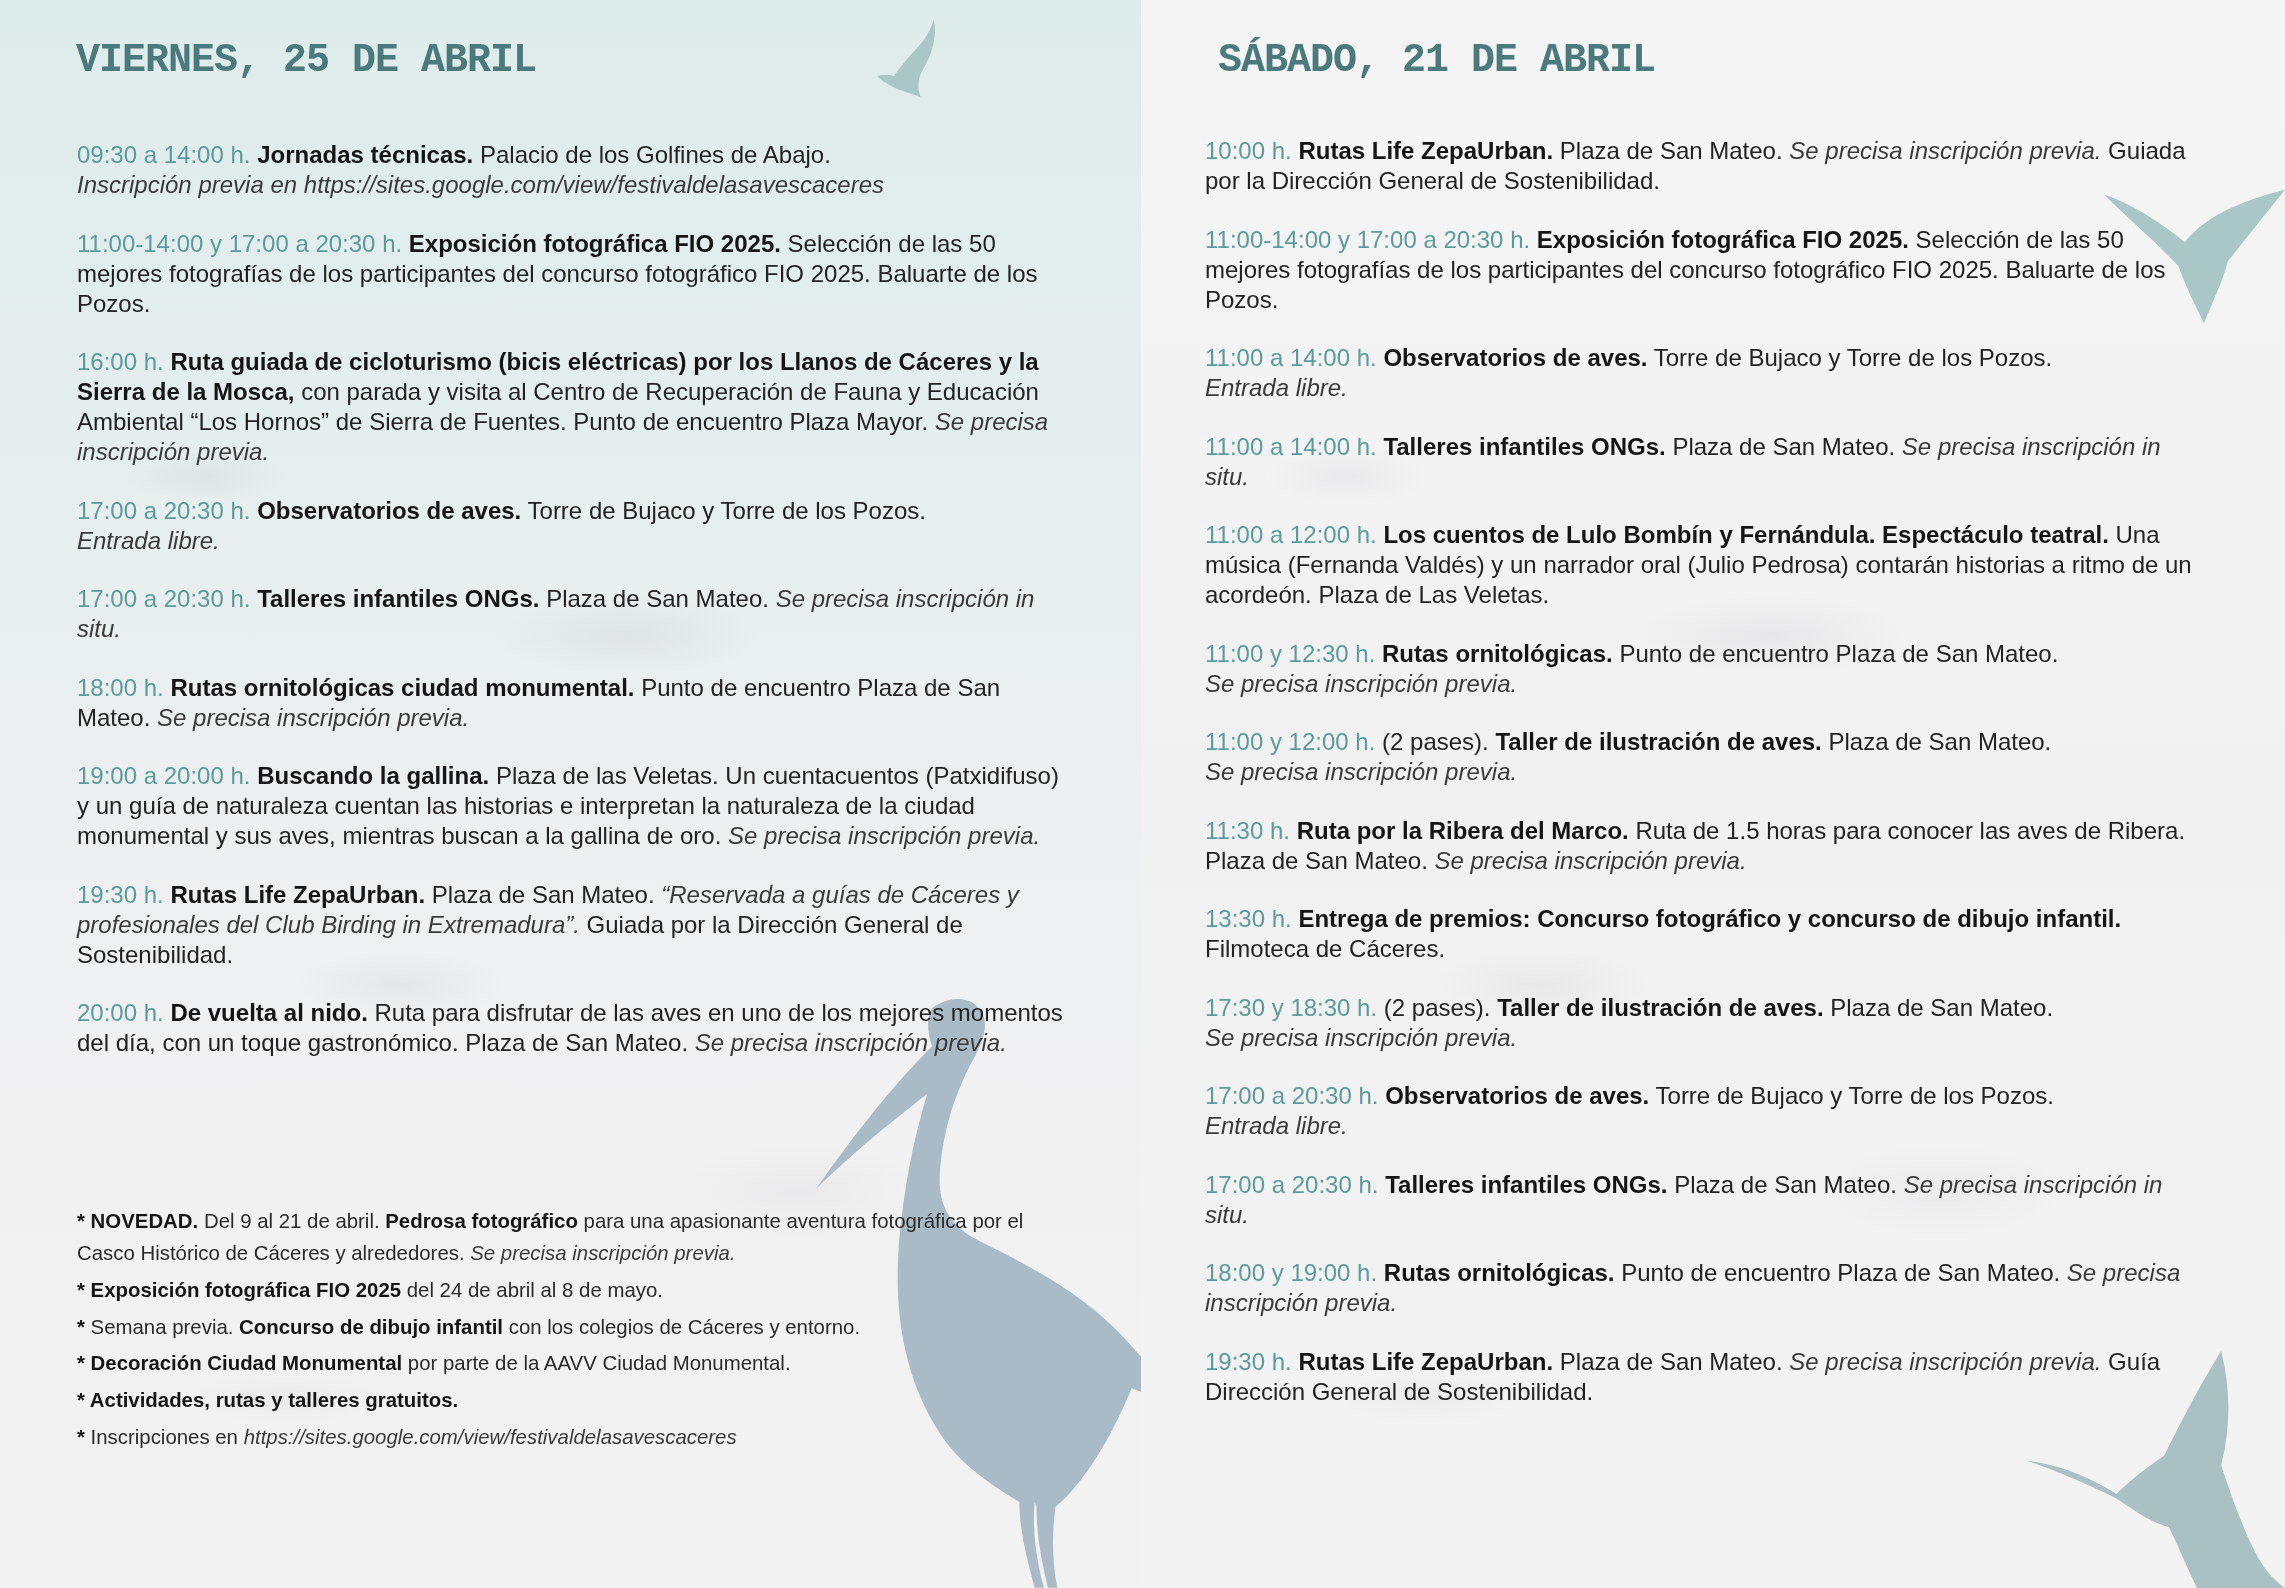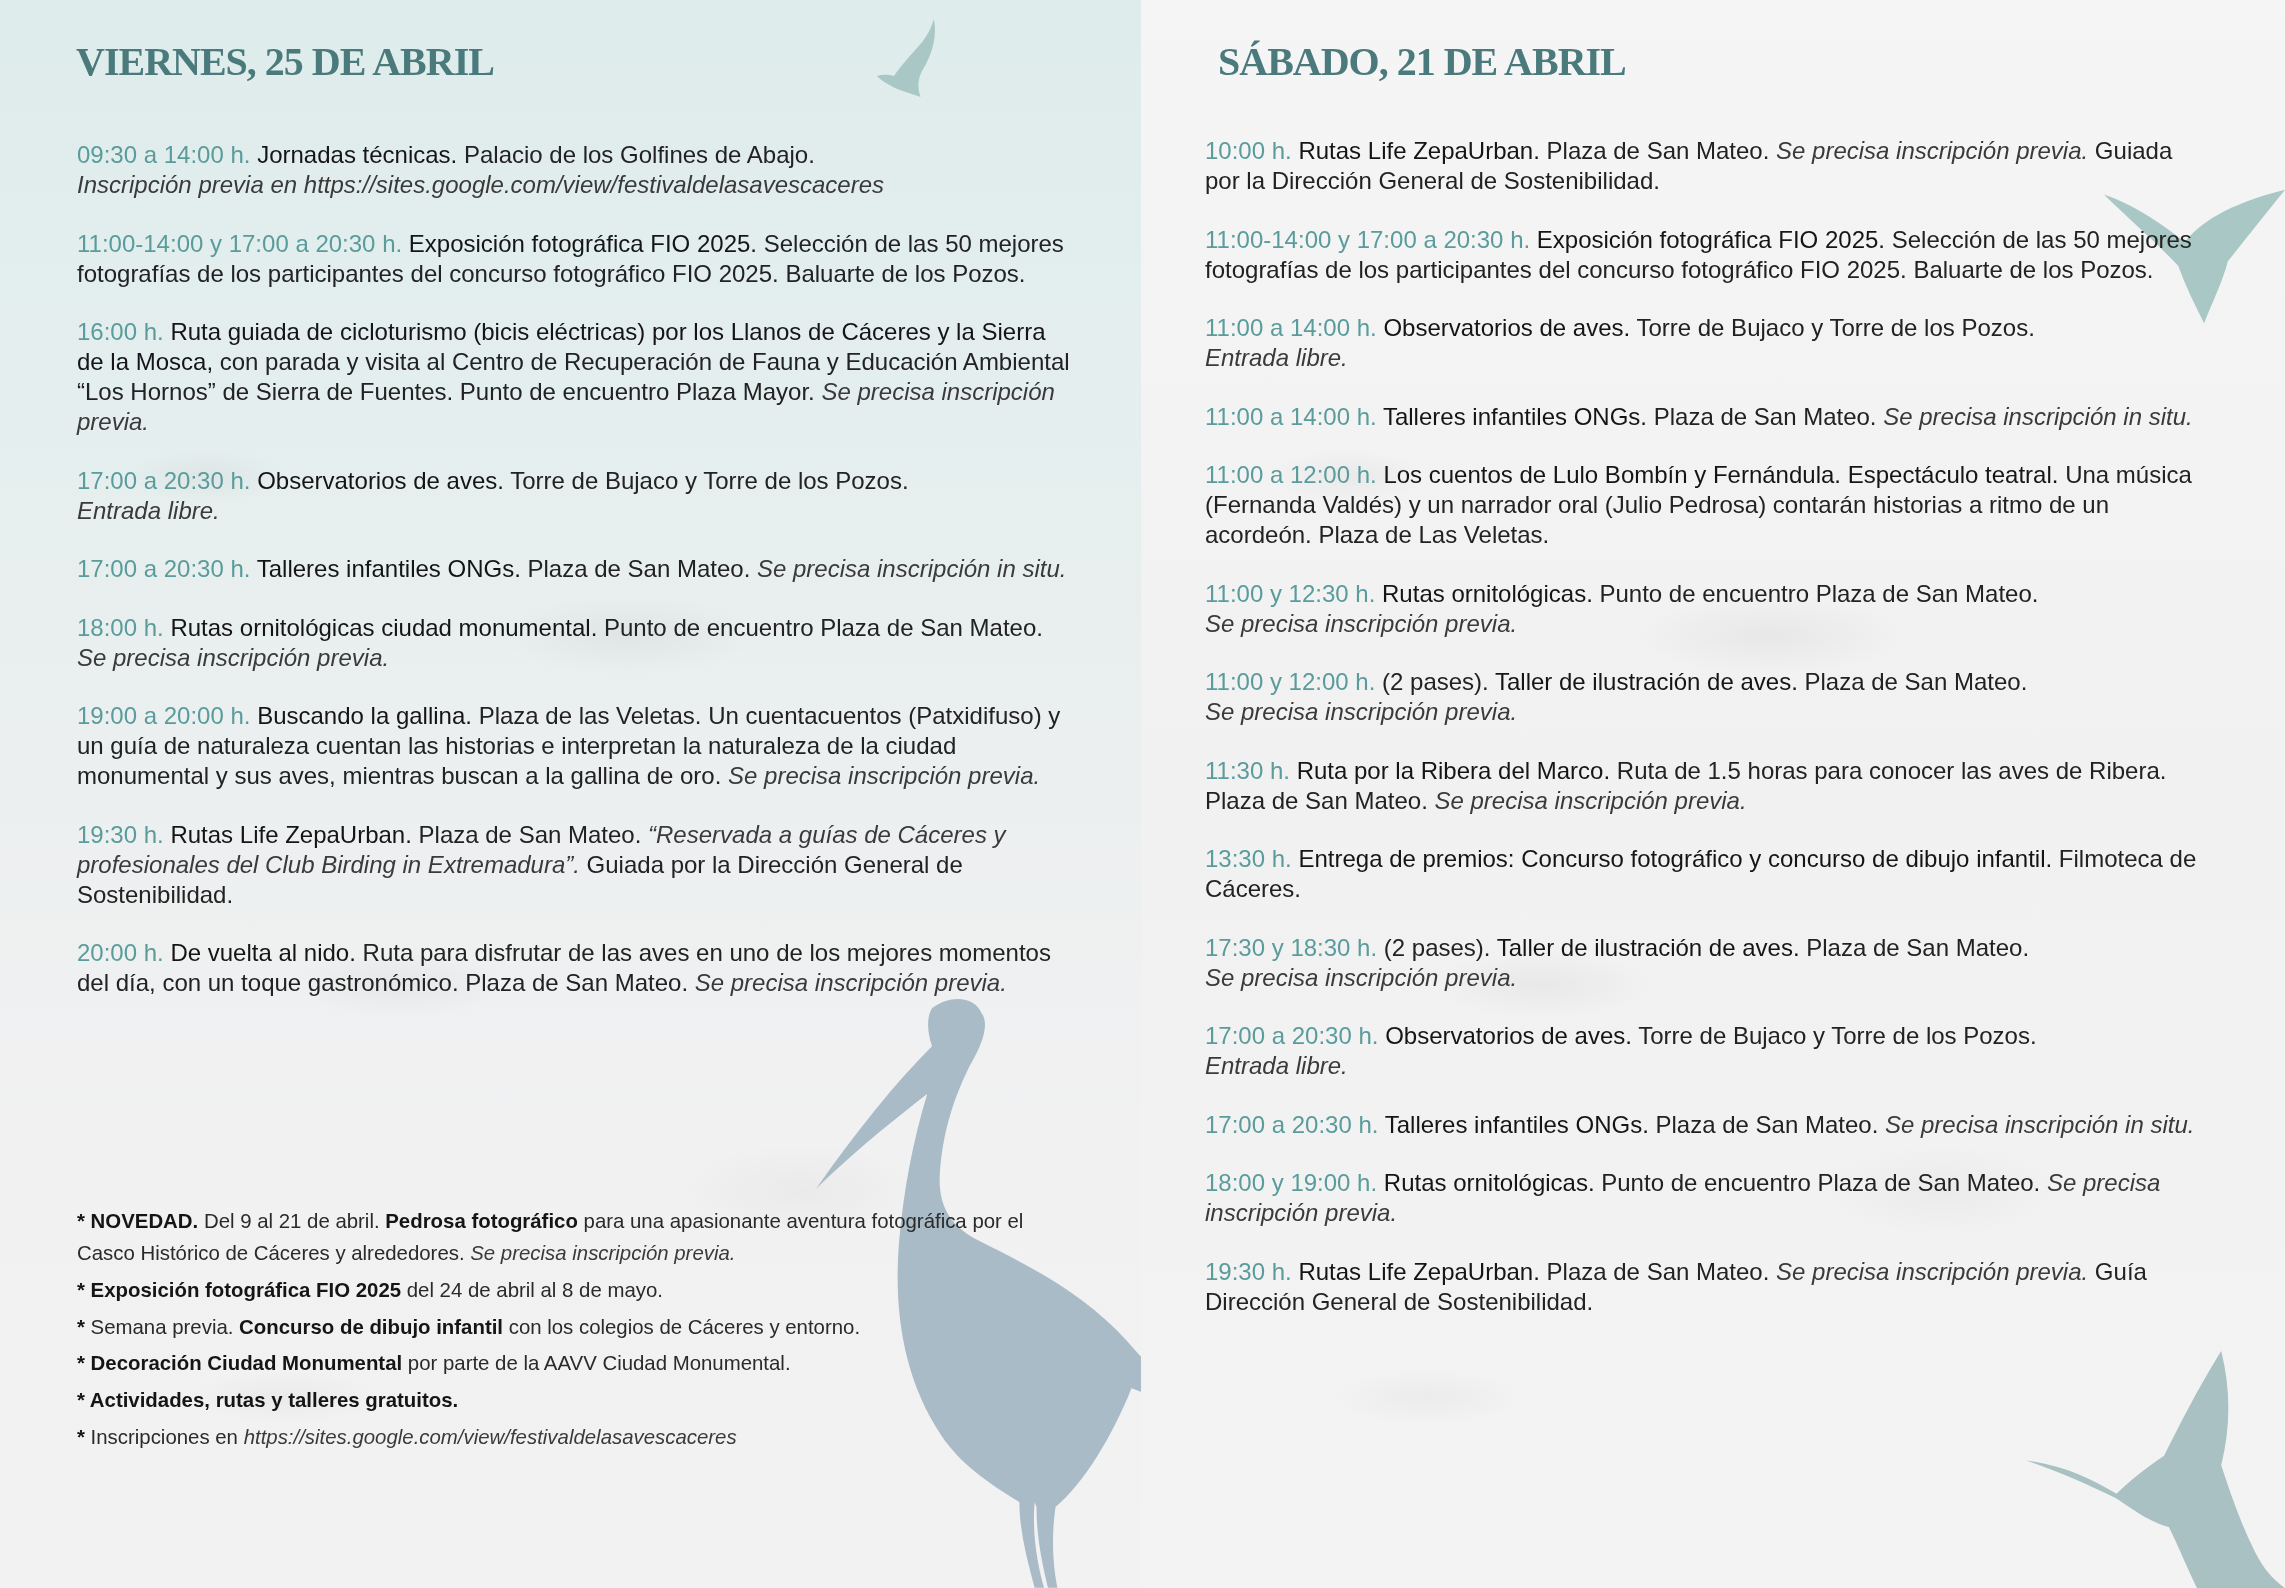--- a/index.html
+++ b/index.html
@@ -25,36 +25,36 @@
     position: absolute; inset: 0; pointer-events: none;
     background:
       radial-gradient(ellipse 114px 38px at 18% 30%, rgba(150,150,155,0.10), transparent 70%),
       radial-gradient(ellipse 190px 57px at 55% 40%, rgba(140,140,145,0.10), transparent 70%),
       radial-gradient(ellipse 152px 48px at 35% 62%, rgba(150,150,150,0.10), transparent 70%),
       radial-gradient(ellipse 171px 67px at 70% 75%, rgba(150,150,155,0.08), transparent 70%),
       radial-gradient(ellipse 133px 38px at 25% 88%, rgba(150,150,150,0.08), transparent 70%);
   }
   .heading {
     position: absolute;
-    font-family: Liberation Serif, serif;
+    font-family: Liberation Mono, monospace;
     font-weight: bold;
     font-size: 40px;
     letter-spacing: -1px;
     color: #4b7a7d;
   }
   .events {
     position: absolute;
     list-style: none;
     font-size: 24px;
     line-height: 30px;
     color: #222;
   }
   .event { margin-bottom: 28.5px; }
   .time { color: #5a9c9b; font-weight: normal; }
-  .title { font-weight: normal; color: #151515; }
+  .title { font-weight: bold; color: #151515; }
   .note { font-style: italic; color: #3a3a3a; }
   .notes {
     position: absolute;
     list-style: none;
     font-size: 20.4px;
     line-height: 32px;
     color: #2a2a2a;
   }
   .notes li { margin-bottom: 4.8px; }
   .notes b { color: #151515; }

